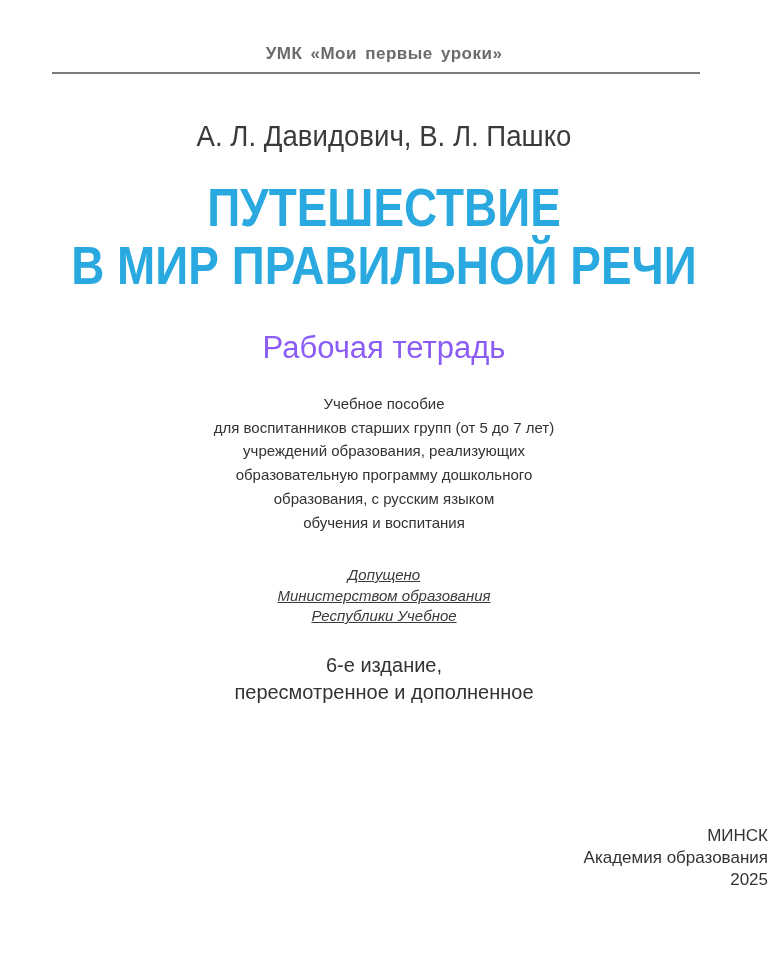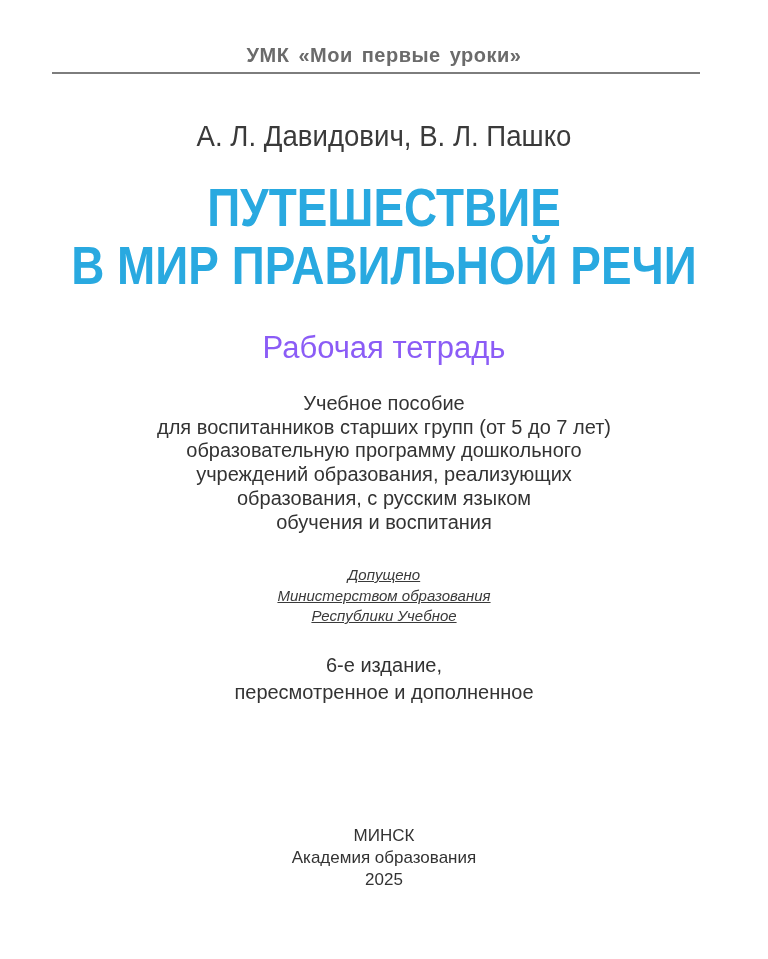--- a/index.html
+++ b/index.html
@@ -13,21 +13,21 @@
     width: 768px;
     height: 959px;
     margin: 0 auto;
     background: #ffffff;
     overflow: hidden;
   }
   .centered { position: absolute; left: 0; width: 100%; text-align: center; }
 
   .series-label {
     top: 44px;
-    font-size: 20px;
+    font-size: 17px;
     font-weight: bold;
     color: #6b6b6b;
     letter-spacing: 0.5px;
     word-spacing: 3px;
   }
   .header-rule {
     position: absolute;
     top: 72px;
     left: 52px;
     width: 648px;
@@ -49,21 +49,21 @@
     transform: scaleX(0.85);
     white-space: nowrap;
   }
   .subtitle {
     top: 330px;
     font-size: 31px;
     color: #8b5cf6;
   }
   .description {
     top: 392px;
-    font-size: 20px;
+    font-size: 15px;
     line-height: 23.7px;
     color: #333333;
   }
   .approval {
     top: 565px;
     font-size: 15px;
     line-height: 20.5px;
     font-style: italic;
     color: #3a3a3a;
     text-decoration: underline;
@@ -72,20 +72,21 @@
     top: 652px;
     font-size: 20px;
     line-height: 27px;
     color: #333333;
   }
   .imprint {
     top: 825px;
     font-size: 17px;
     line-height: 22px;
     color: #333333;
+    text-align: right;
   }
 </style>
 </head>
 <body>
 
 <div class="page">
 
   <div class="centered series-label">УМК  «Мои  первые  уроки»</div>
 
   <div class="header-rule"></div>
@@ -95,22 +96,22 @@
   <div class="centered book-title">
     <div>ПУТЕШЕСТВИЕ</div>
     <div>В МИР ПРАВИЛЬНОЙ РЕЧИ</div>
   </div>
 
   <div class="centered subtitle">Рабочая тетрадь</div>
 
   <div class="centered description">
     <div>Учебное пособие</div>
     <div>для воспитанников старших групп (от 5 до 7 лет)</div>
+    <div>учреждений образования, реализующих</div>
     <div>образовательную программу дошкольного</div>
-    <div>учреждений образования, реализующих</div>
     <div>образования, с русским языком</div>
     <div>обучения и воспитания</div>
   </div>
 
   <div class="centered approval">
     <div>Допущено</div>
     <div>Министерством образования</div>
     <div>Республики Учебное</div>
   </div>
 

